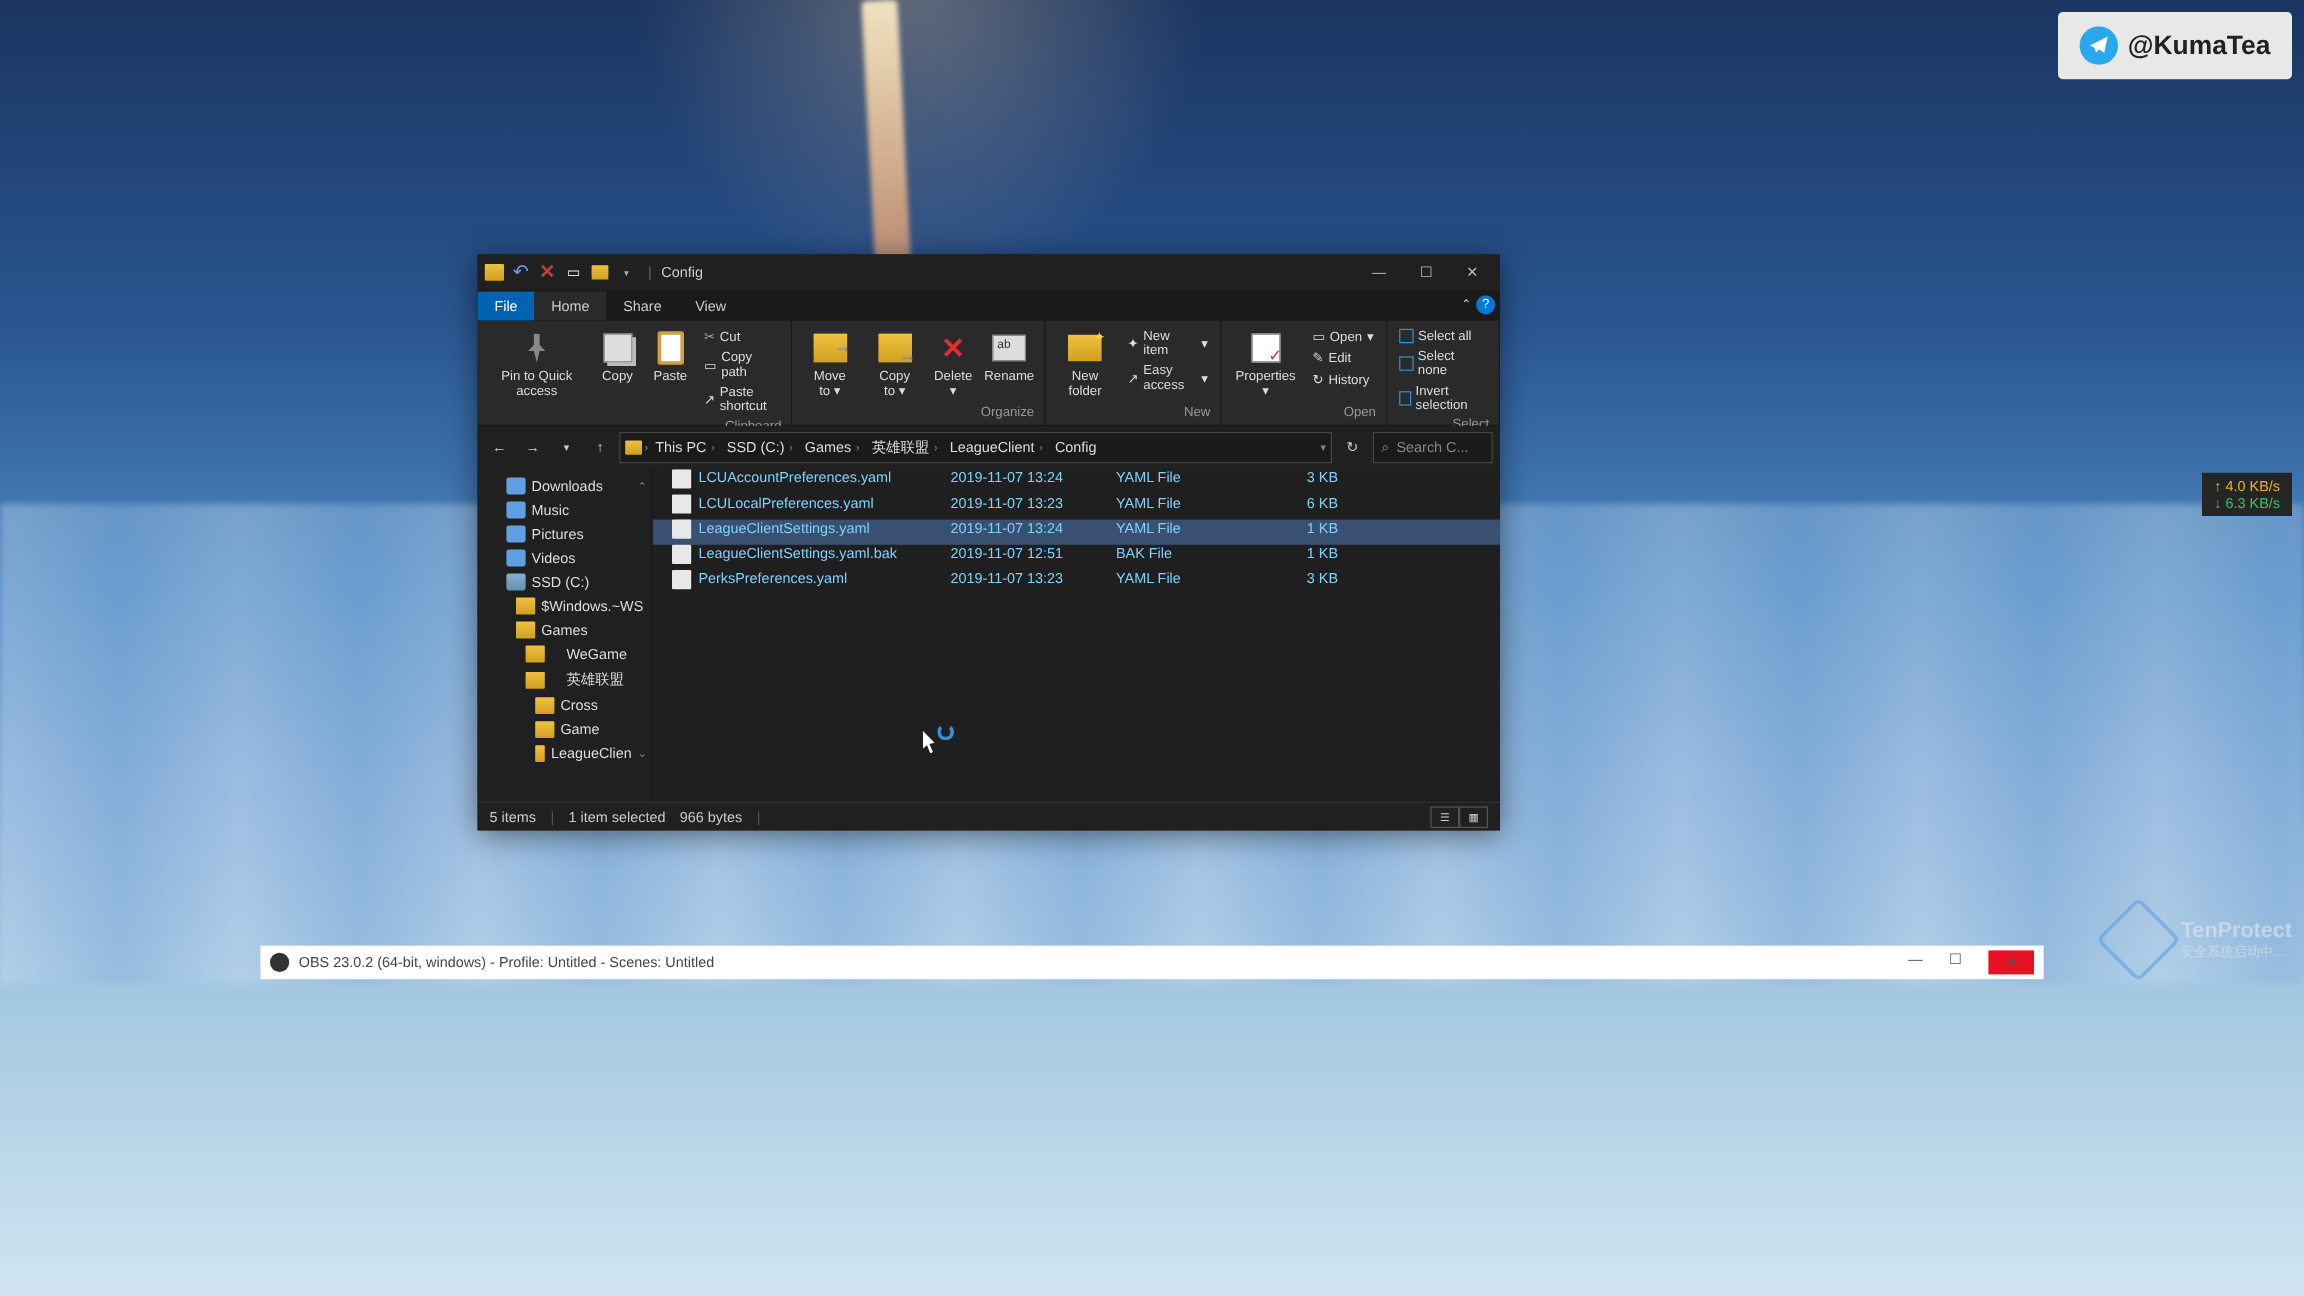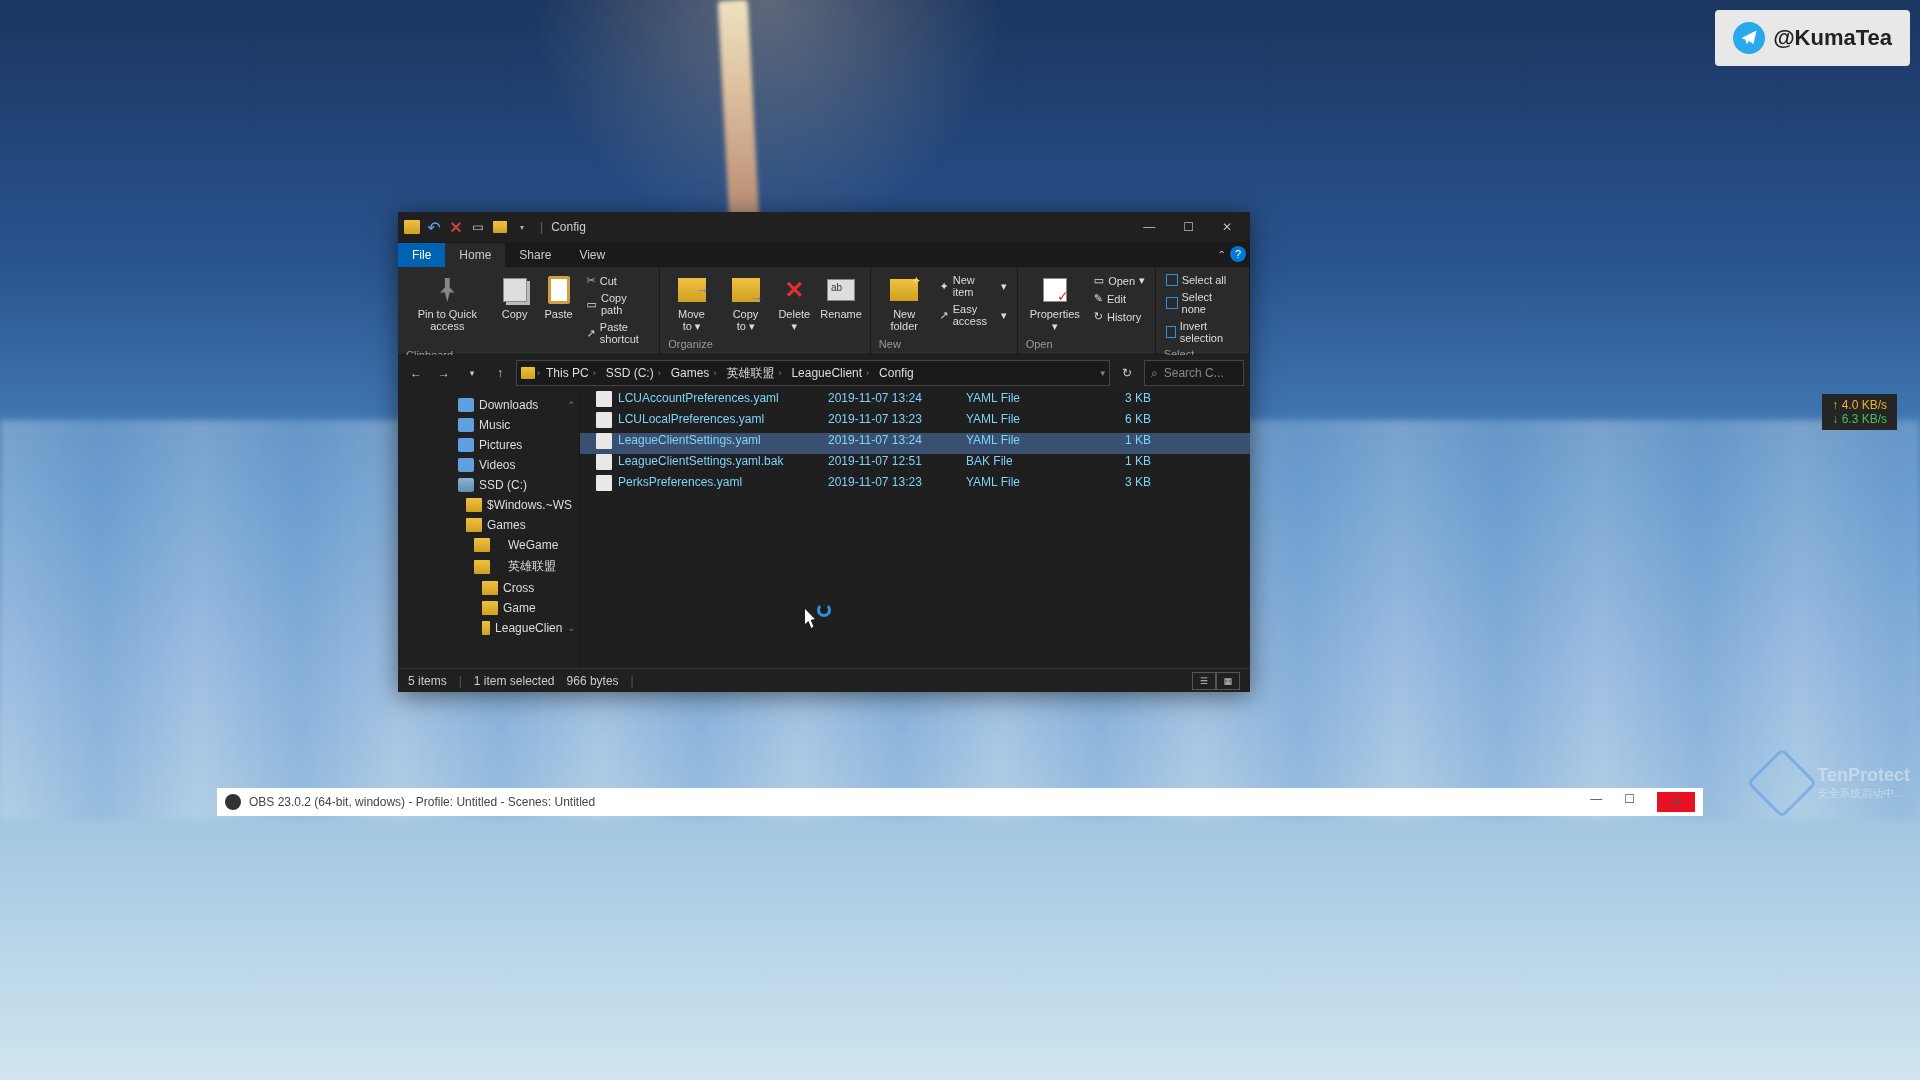--- a/index.html
+++ b/index.html
@@ -6,21 +6,21 @@
 body { width: 1920px; height: 1080px; overflow: hidden; position: relative; background: linear-gradient(180deg, #2a4a7a 0%, #4a7ab0 30%, #5a8ac0 50%, #8ab0d0 70%, #b0d0e0 100%); }
 .sky-bg { position:absolute; inset:0; background: radial-gradient(circle at 40% 0%, rgba(255,220,180,0.3) 0%, transparent 15%), linear-gradient(180deg, #1a3560 0%, #2a5590 25%, #4a85c0 45%, #7aa5d5 60%, #a0c5e0 75%, #d0e5f0 100%); }
 .comet { position:absolute; left:38%; top:0; width:30px; height:470px; background: linear-gradient(180deg, rgba(255,240,200,0.9) 0%, rgba(255,180,120,0.7) 40%, rgba(220,150,100,0.4) 100%); transform: rotate(-3deg); filter: blur(2px); border-radius:4px; }
 .clouds { position:absolute; left:0; right:0; bottom:260px; height:400px; background: repeating-linear-gradient(90deg, rgba(200,220,240,0.6) 0px, rgba(140,180,220,0.7) 100px, rgba(200,220,240,0.6) 200px); opacity:0.7; filter: blur(3px); }
 
 .watermark-tg { position:absolute; right:10px; top:10px; background:#e8e8e8; padding:12px 18px; border-radius:4px; display:flex; align-items:center; gap:8px; }
 .tg-icon { width:32px; height:32px; background:#29a9eb; border-radius:50%; display:flex; align-items:center; justify-content:center; }
 .tg-icon svg { width:18px; height:18px; fill:#fff; }
 .watermark-tg span { font-size:22px; font-weight:600; color:#222; }
 
-.net-stats { position:absolute; right:23px; top:394px; background:#252525; padding:4px 10px; font-size:12px; color:#ddd; }
+.net-stats { position:absolute; right:10px; top:394px; background:#252525; padding:4px 10px; font-size:12px; color:#ddd; }
 .net-up { color:#f0b030; }
 .net-down { color:#40c060; }
 
 .tenprotect { position:absolute; right:10px; bottom:272px; display:flex; align-items:center; gap:10px; opacity:0.6; }
 .tenprotect-logo { width:50px; height:50px; border:3px solid #60a0e0; transform:rotate(45deg); border-radius:6px; }
 .tenprotect-txt { color:#e0e8f0; }
 .tenprotect-txt .t1 { font-size:18px; font-weight:600; }
 .tenprotect-txt .t2 { font-size:11px; }
 
 .taskbar-app { position:absolute; left:217px; bottom:264px; right:217px; height:28px; background:#fff; display:flex; align-items:center; padding:0 8px; font-size:12px; color:#444; }
@@ -46,21 +46,21 @@
 .tab { padding:5px 14px; font-size:12px; color:#ccc; cursor:default; }
 .tab.file { background:#0063b1; color:#fff; }
 .tab.active { background:#2a2a2a; }
 .tab-help { position:absolute; right:4px; top:4px; display:flex; gap:4px; align-items:center; }
 .help-ico { width:16px; height:16px; background:#0078d4; border-radius:50%; color:#fff; display:flex; align-items:center; justify-content:center; font-size:11px; }
 .chevron-up { color:#ccc; font-size:10px; }
 
 .ribbon { height:88px; background:#2a2a2a; display:flex; border-bottom:1px solid #181818; }
 .ribbon-group { display:flex; flex-direction:column; border-right:1px solid #1a1a1a; padding:2px 6px; }
 .ribbon-group-content { flex:1; display:flex; align-items:flex-start; gap:4px; padding-top:3px; }
-.ribbon-group-label { text-align:left; font-size:11px; color:#999; padding:2px; }
+.ribbon-group-label { text-align:right; font-size:11px; color:#999; padding:2px; }
 .ribbon-btn-lg { display:flex; flex-direction:column; align-items:center; padding:2px 6px; cursor:default; min-width:40px; }
 .ribbon-btn-lg .ico { width:32px; height:32px; display:flex; align-items:center; justify-content:center; margin-bottom:2px; }
 .ribbon-btn-lg .lbl { font-size:11px; text-align:center; line-height:12px; color:#ddd; }
 .ribbon-btn-sm { display:flex; align-items:center; gap:4px; padding:2px 4px; font-size:11px; color:#ddd; cursor:default; }
 .ribbon-col { display:flex; flex-direction:column; gap:1px; }
 .pin-ico { width:24px; height:24px; background:#888; clip-path: polygon(40% 0, 60% 0, 60% 40%, 80% 60%, 60% 60%, 50% 100%, 40% 60%, 20% 60%, 40% 40%); }
 .copy-ico { width:24px; height:24px; background:#ddd; border:1px solid #888; box-shadow:3px 3px 0 #bbb; }
 .paste-ico { width:22px; height:28px; background:#d0a040; border-radius:2px; position:relative; }
 .paste-ico::before { content:''; position:absolute; top:3px; left:3px; right:3px; bottom:3px; background:#fff; }
 .scissors-ico { color:#aaa; }
@@ -77,21 +77,21 @@
 .check-ico { width:12px; height:12px; border:1px solid #3090e0; display:inline-block; }
 
 .nav-bar { height:36px; display:flex; align-items:center; padding:0 6px; background:#202020; gap:4px; }
 .nav-arrow { width:24px; height:24px; display:flex; align-items:center; justify-content:center; color:#ccc; cursor:default; }
 .addr-bar { flex:1; height:26px; background:#1a1a1a; border:1px solid #444; display:flex; align-items:center; padding:0 4px; gap:2px; }
 .addr-seg { display:flex; align-items:center; gap:4px; padding:2px 4px; cursor:default; color:#ddd; }
 .addr-chev { color:#888; font-size:9px; }
 .refresh-btn { width:26px; height:26px; display:flex; align-items:center; justify-content:center; color:#ccc; }
 .search-box { width:100px; height:26px; background:#1a1a1a; border:1px solid #444; display:flex; align-items:center; padding:0 6px; color:#888; gap:6px; }
 
-.content { flex:1; display:flex; overflow:hidden; background:#202020;margin-left:36px; }
+.content { flex:1; display:flex; overflow:hidden; background:#202020; }
 .sidebar { width:146px; background:#202020; overflow-y:auto; padding:4px 0; border-right:1px solid #181818; }
 .tree-item { display:flex; align-items:center; gap:5px; padding:3px 4px 3px 24px; cursor:default; color:#ddd; }
 .tree-item.l1 { padding-left:32px; }
 .tree-item.l2 { padding-left:40px;gap:18px; }
 .tree-item.l3 { padding-left:48px; }
 .tree-ico { width:16px; height:14px; background:linear-gradient(#f0c040,#d0a020); border-radius:1px; }
 .tree-ico.drive { background:linear-gradient(#8ab0d0,#6090b0); border-radius:2px; }
 .tree-ico.sys { background:#60a0e0; border-radius:2px; }
 
 .file-area { flex:1; display:flex; flex-direction:column; background:#1f1f1f; position:relative; }

